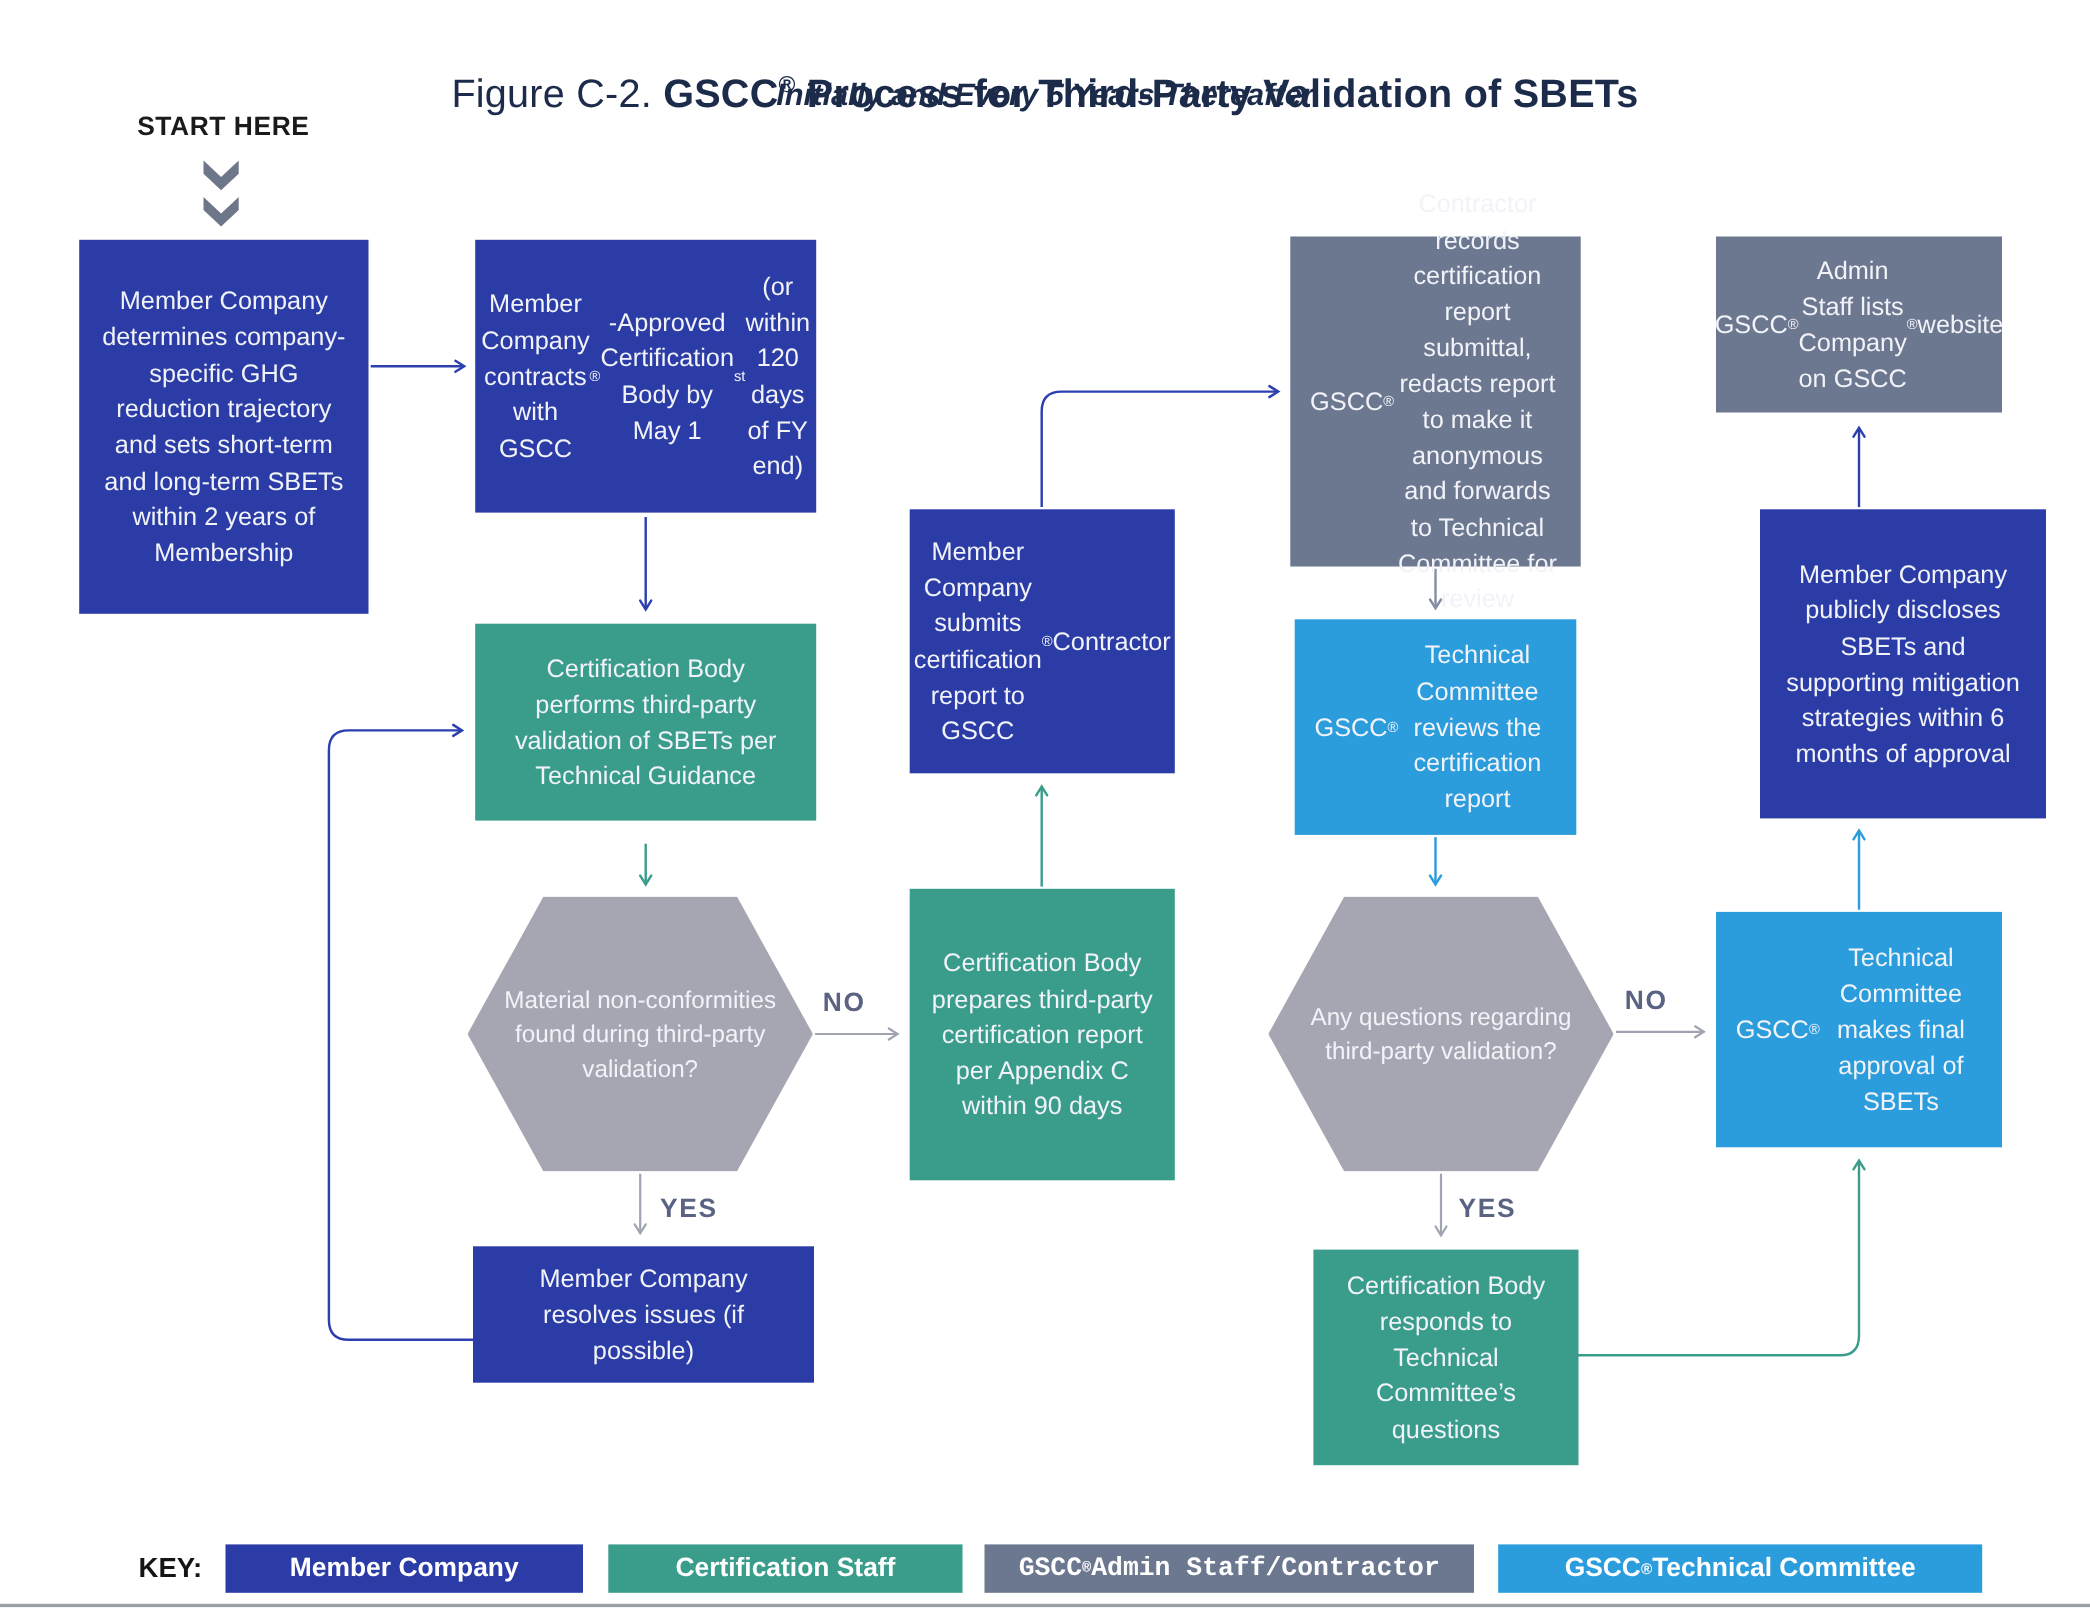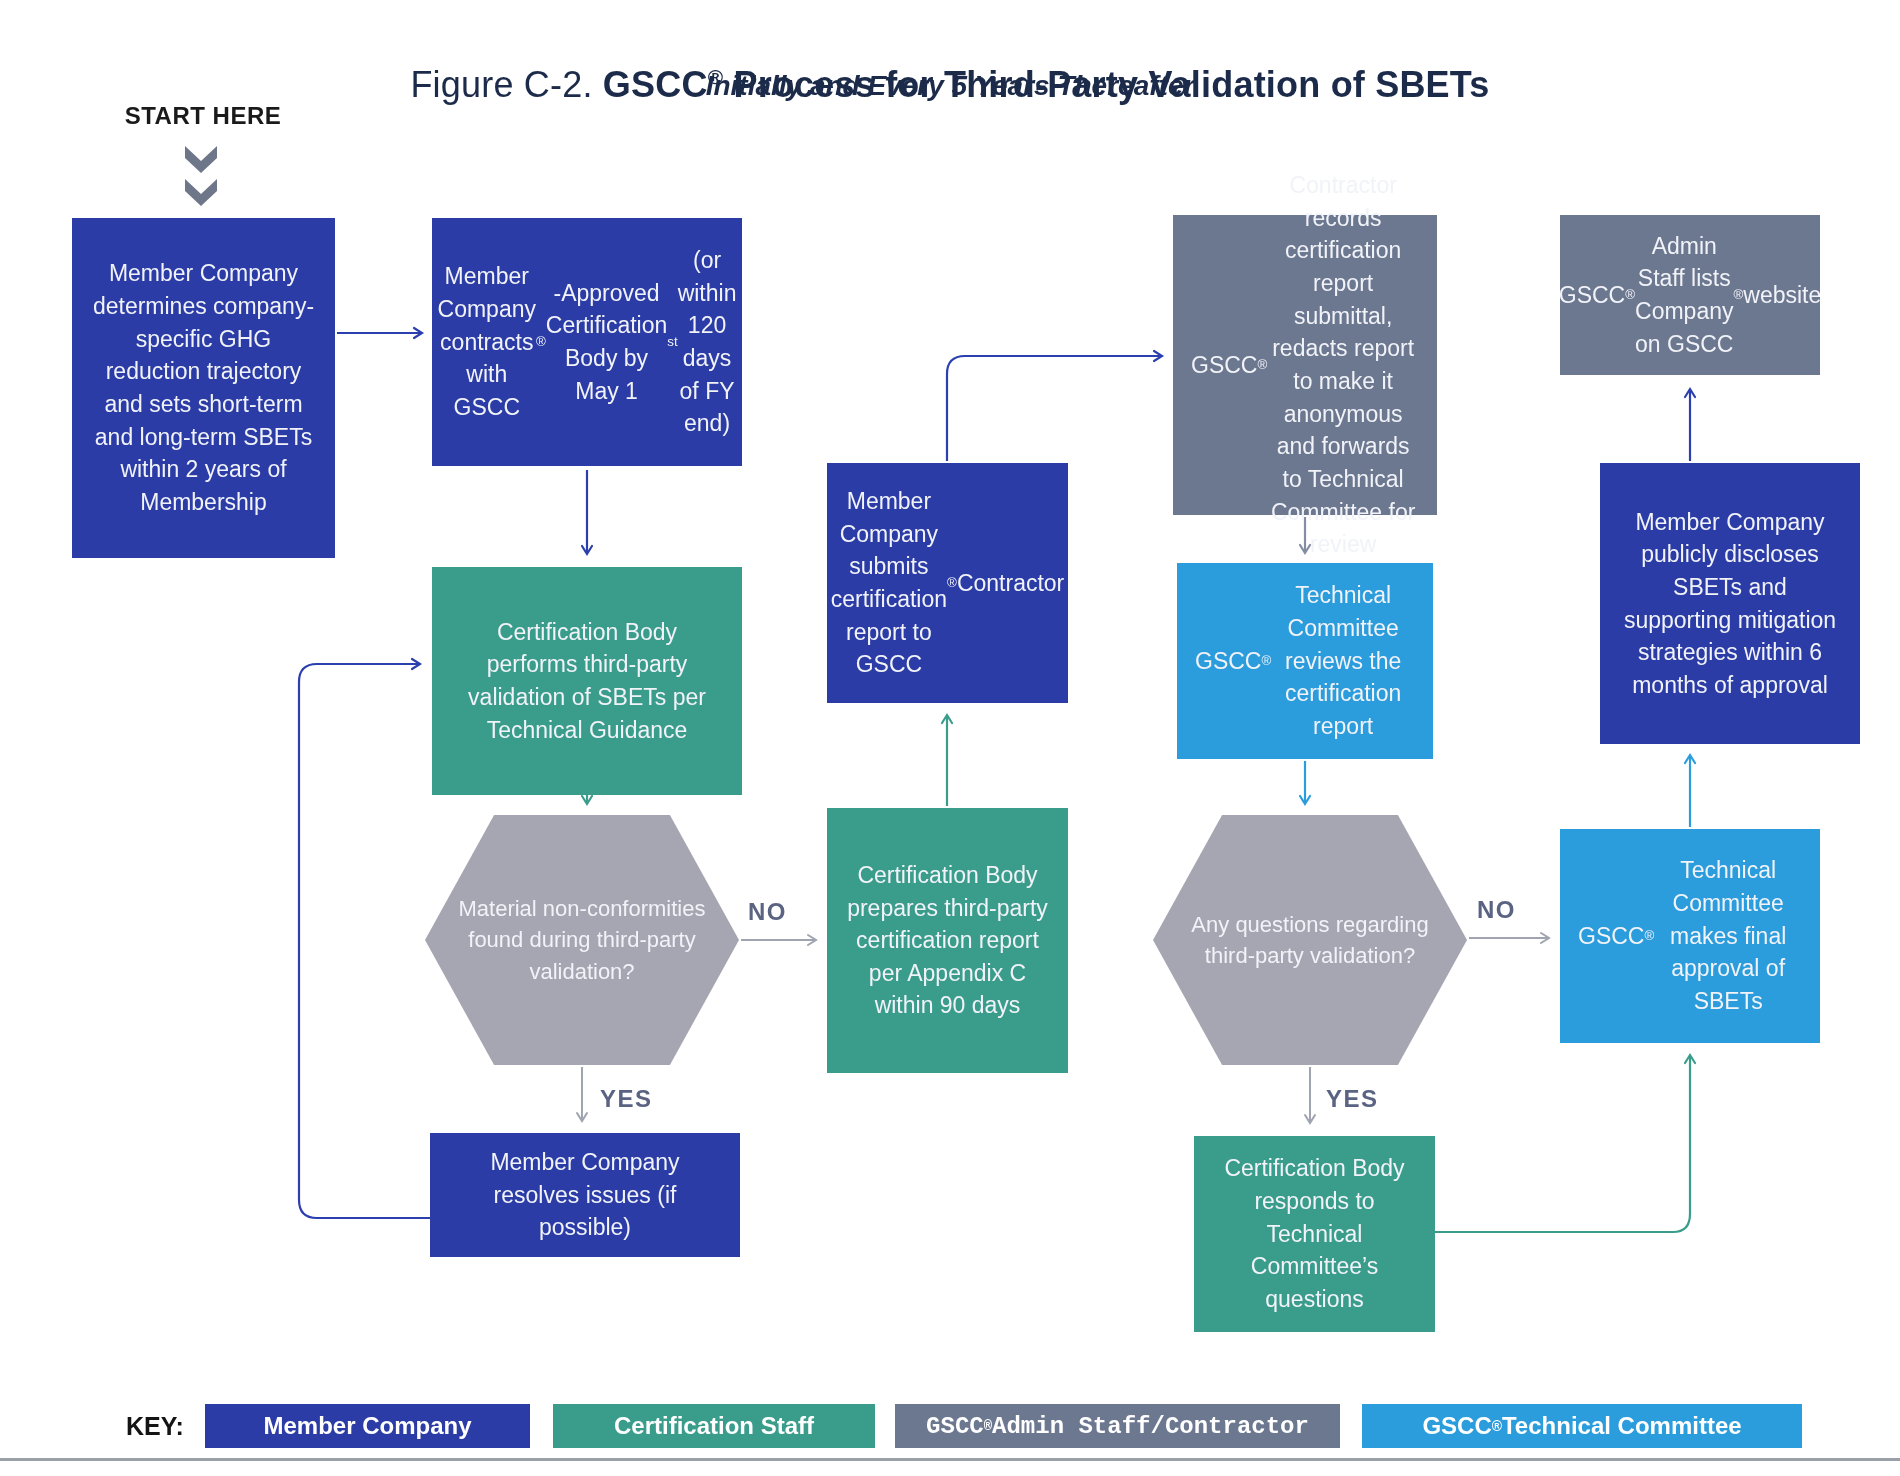--- a/index.html
+++ b/index.html
@@ -93,21 +93,21 @@
       <path d="M582 1067 V1120" marker-end="url(#m-gray)"></path>
       <path d="M1469 938 H1548" marker-end="url(#m-gray)"></path>
       <path d="M1310 1067 V1122" marker-end="url(#m-gray)"></path>
     </g>
   </svg>
 
   <div class="node member" style="left:72px;top:218px;width:263px;height:340px;">Member Company determines company-specific GHG reduction trajectory and sets short-term and long-term SBETs within 2 years of Membership</div>
 
   <div class="node member" style="left:432px;top:218px;width:310px;height:248px;">Member Company contracts with GSCC<sup>®</sup>-Approved Certification Body by May 1<sup>st</sup> (or within 120 days of FY end)</div>
 
-  <div class="node cert" style="left:432px;top:567px;width:310px;height:228px;">Certification Body performs third-party validation of SBETs per Technical Guidance</div>
+  <div class="node cert" style="left:432px;top:567px;width:310px;height:179px;">Certification Body performs third-party validation of SBETs per Technical Guidance</div>
 
   <div class="node hex" style="left:425px;top:815px;width:314px;height:250px;">Material non-conformities found during third-party validation?</div>
 
   <div class="node member" style="left:430px;top:1133px;width:310px;height:124px;">Member Company resolves issues (if possible)</div>
 
   <div class="node member" style="left:827px;top:463px;width:241px;height:240px;">Member Company submits certification report to GSCC<sup>®</sup> Contractor</div>
 
   <div class="node cert" style="left:827px;top:808px;width:241px;height:265px;">Certification Body prepares third-party certification report per Appendix C within 90 days</div>
 
   <div class="node admin" style="left:1173px;top:215px;width:264px;height:300px;">GSCC<sup>®</sup> Contractor records certification report submittal, redacts report to make it anonymous and forwards to Technical Committee for review</div>

